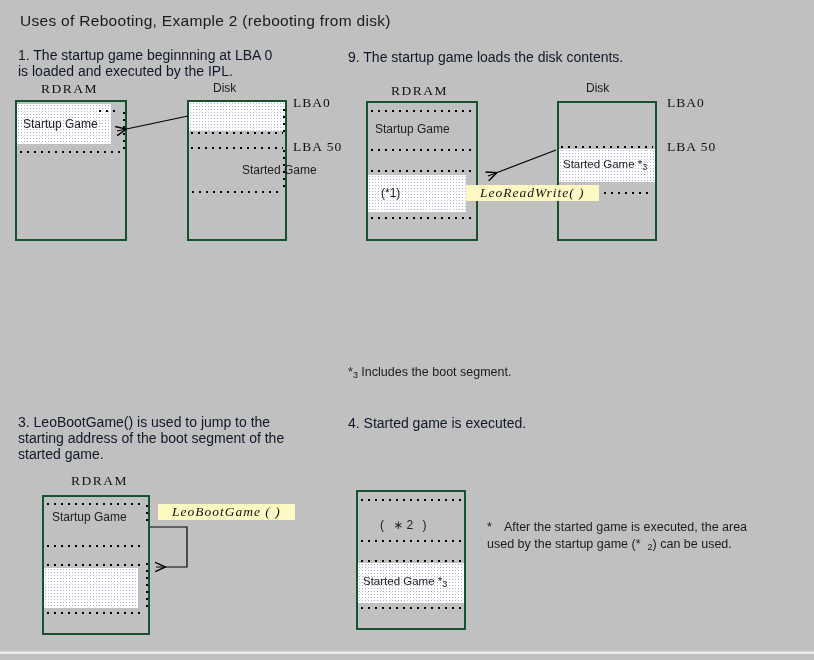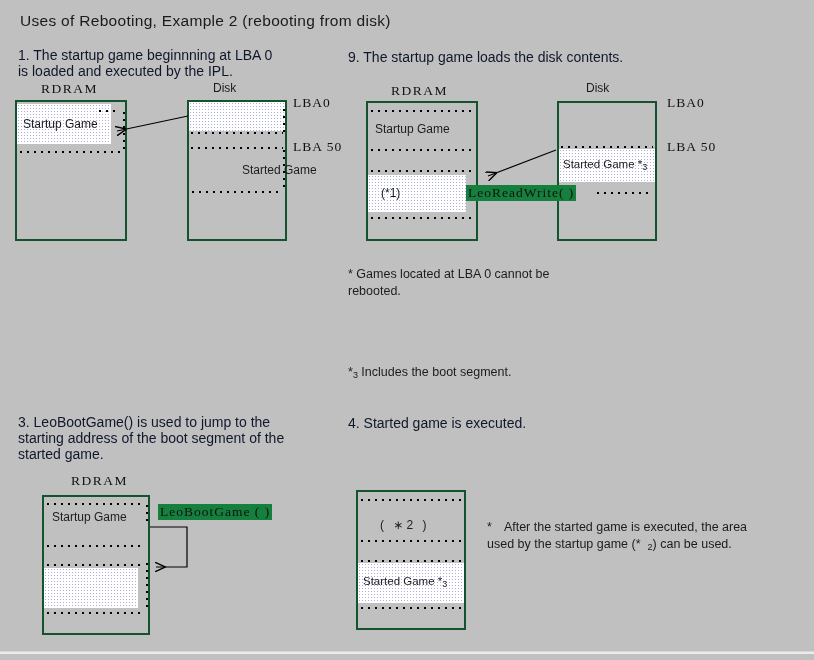--- a/index.html
+++ b/index.html
@@ -41,21 +41,21 @@
     background-image:repeating-linear-gradient(180deg,#000 0 2px, rgba(0,0,0,0) 2px 7px);
   }
   .boxtext{
     position:absolute;font-size:12px;color:#1c1c1c;white-space:nowrap;
   }
   .serif{
     position:absolute;
     font-family:"Liberation Serif", serif;
     font-size:13.5px;color:#111;white-space:nowrap;letter-spacing:1px;
   }
-  .apilabel{background:#15803d;z-index:5;padding:0 2px;}
+  .apilabel{background:#fef9c3;z-index:5;padding:0 14px;font-style:italic;}
   .sub{font-size:9px;vertical-align:-2px;}
   .gap{display:inline-block;width:12px;}
   .subgap{margin-left:7px;}
   svg.arrow{position:absolute;overflow:visible;z-index:4;}
   .separator{
     position:absolute;left:0;top:651px;width:814px;height:2px;
     background:#ebebeb;border-top:1px solid #d6d6d6;
   }
 </style>
 </head>
@@ -129,21 +129,20 @@
   <svg class="arrow" style="left:480px;top:144px;" width="78" height="38" viewBox="0 0 78 38">
     <defs>
       <marker id="ah2" markerWidth="9" markerHeight="8" refX="8" refY="4" orient="auto">
         <path d="M9,0 L0,4 L9,8" fill="none" stroke="#000" stroke-width="1.2"></path>
       </marker>
     </defs>
     <line x1="76" y1="6" x2="8" y2="32" stroke="#000" stroke-width="1.2" marker-end="url(#ah2)"></line>
   </svg>
   <div class="serif apilabel" style="left:466px;top:185px;">LeoReadWrite( )</div>
 
-  <div class="note" style="left:348px;top:266px;width:240px;">* Games located at LBA 0 cannot be rebooted.</div>
   <div class="note" style="left:348px;top:364px;width:320px;"><span>*</span><span class="sub">3</span><span> Includes the boot segment.</span></div>
 
   <div class="heading" style="left:18px;top:414px;width:268px;">3. LeoBootGame() is used to jump to the starting address of the boot segment of the started game.</div>
 
   <div class="serif" style="left:71px;top:473px;letter-spacing:1.5px;">RDRAM</div>
 
   <div class="box" style="left:42px;top:495px;width:108px;height:140px;">
     <div class="dots" style="left:3px;top:6px;right:3px;"></div>
     <div class="boxtext" style="left:8px;top:13px;">Startup Game</div>
     <div class="dots" style="left:3px;top:48px;right:3px;"></div>

